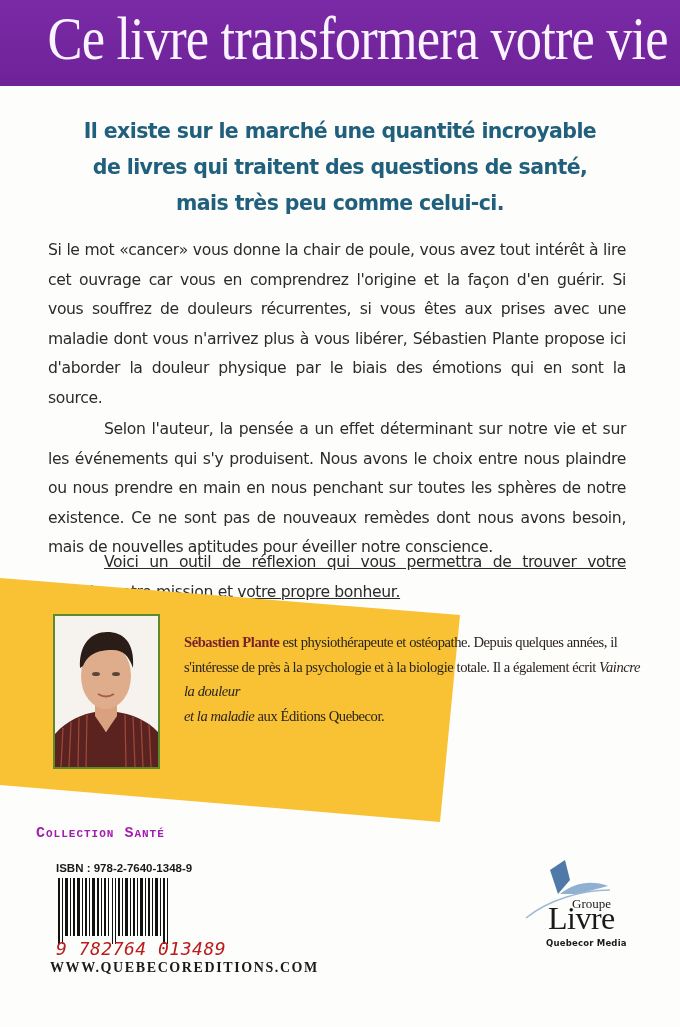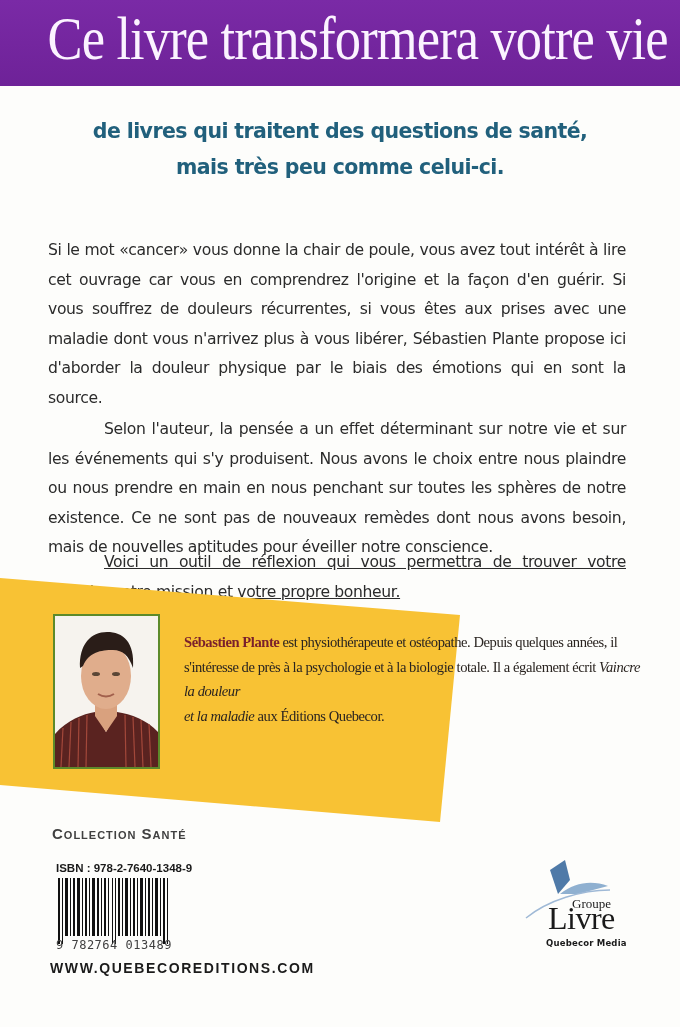--- a/index.html
+++ b/index.html
@@ -41,36 +41,36 @@
   }
   .bio {
     position: absolute; left: 184px; top: 630px; width: 460px;
     color: #2a2420; font-size: 14.6px; line-height: 24.5px;
     font-family: Liberation Serif, serif; letter-spacing: -0.45px;
   }
   .bio .name { color: #7a1f2c; font-weight: bold; }
   .bio .link { color: #8f1d1d; font-weight: bold; display: block; margin-top: 6px; }
   .bio em { font-style: italic; }
   .collection {
-    position: absolute; left: 52px; top: 825px; color: #404040; font-weight: bold;
+    position: absolute; left: 36px; top: 825px; color: #a21caf; font-weight: bold;
     font-size: 15px; letter-spacing: 1px; font-variant: small-caps;
-    font-family: Liberation Sans, sans-serif;
+    font-family: Liberation Mono, monospace;
   }
   .isbn {
     position: absolute; left: 56px; top: 862px; font-size: 11.5px; font-weight: bold; color: #1a1a1a;
     font-family: "Liberation Sans", sans-serif;
   }
   .barcode { position: absolute; left: 56px; top: 878px; width: 120px; height: 66px; }
   .barcode-digits {
-    position: absolute; left: 56px; top: 938px; font-size: 12px; color: #404040;
-    font-family: "DejaVu Sans Mono", monospace; letter-spacing: 0.5px; background: transparent;
+    position: absolute; left: 56px; top: 938px; font-size: 18px; color: #b91c1c;
+    font-family: "DejaVu Sans Mono", monospace; letter-spacing: 0.5px; background: transparent; font-style: italic;
   }
   .website {
     position: absolute; left: 50px; top: 960px; font-size: 14px; font-weight: bold; color: #1b1b1b;
-    letter-spacing: 1.6px; font-family: Liberation Sans, sans-serif;
+    letter-spacing: 1.6px; font-family: Liberation Serif, serif;
   }
   .logo { position: absolute; left: 520px; top: 860px; width: 120px; height: 90px; }
   .logo-groupe {
     position: absolute; left: 572px; top: 896px; font-family: "Liberation Serif", serif;
     font-size: 13px; color: #1a1a1a;
   }
   .logo-livre {
     position: absolute; left: 548px; top: 900px; font-family: "Liberation Serif", serif;
     font-size: 32px; color: #1a1a1a; letter-spacing: -0.5px;
   }
@@ -80,20 +80,21 @@
   }
 </style>
 </head>
 <body>
 
 <div class="header">
   <div class="header-title">Ce livre transformera votre vie !</div>
 </div>
 
 <div class="lead">
+  <div>Il existe sur le marché une quantité incroyable</div>
   <div>de livres qui traitent des questions de santé,</div>
   <div>mais très peu comme celui-ci.</div>
 </div>
 
 <div class="body-text p1">Si le mot «cancer» vous donne la chair de poule, vous avez tout intérêt à lire cet ouvrage car vous en comprendrez l'origine et la façon d'en guérir. Si vous souffrez de douleurs récurrentes, si vous êtes aux prises avec une maladie dont vous n'arrivez plus à vous libérer, Sébastien Plante propose ici d'aborder la douleur physique par le biais des émotions qui en sont la source.</div>
 <div class="body-text p2">Selon l'auteur, la pensée a un effet déterminant sur notre vie et sur les événements qui s'y produisent. Nous avons le choix entre nous plaindre ou nous prendre en main en nous penchant sur toutes les sphères de notre existence. Ce ne sont pas de nouveaux remèdes dont nous avons besoin, mais de nouvelles aptitudes pour éveiller notre conscience.</div>
 <div class="body-text p3">Voici un outil de réflexion qui vous permettra de trouver votre chemin, votre mission et votre propre bonheur.</div>
 
 <svg class="band" viewBox="0 0 680 1027" width="680" height="1027">
   <polygon points="0,578 460,615 440,822 0,785" fill="#f8c234"></polygon>

